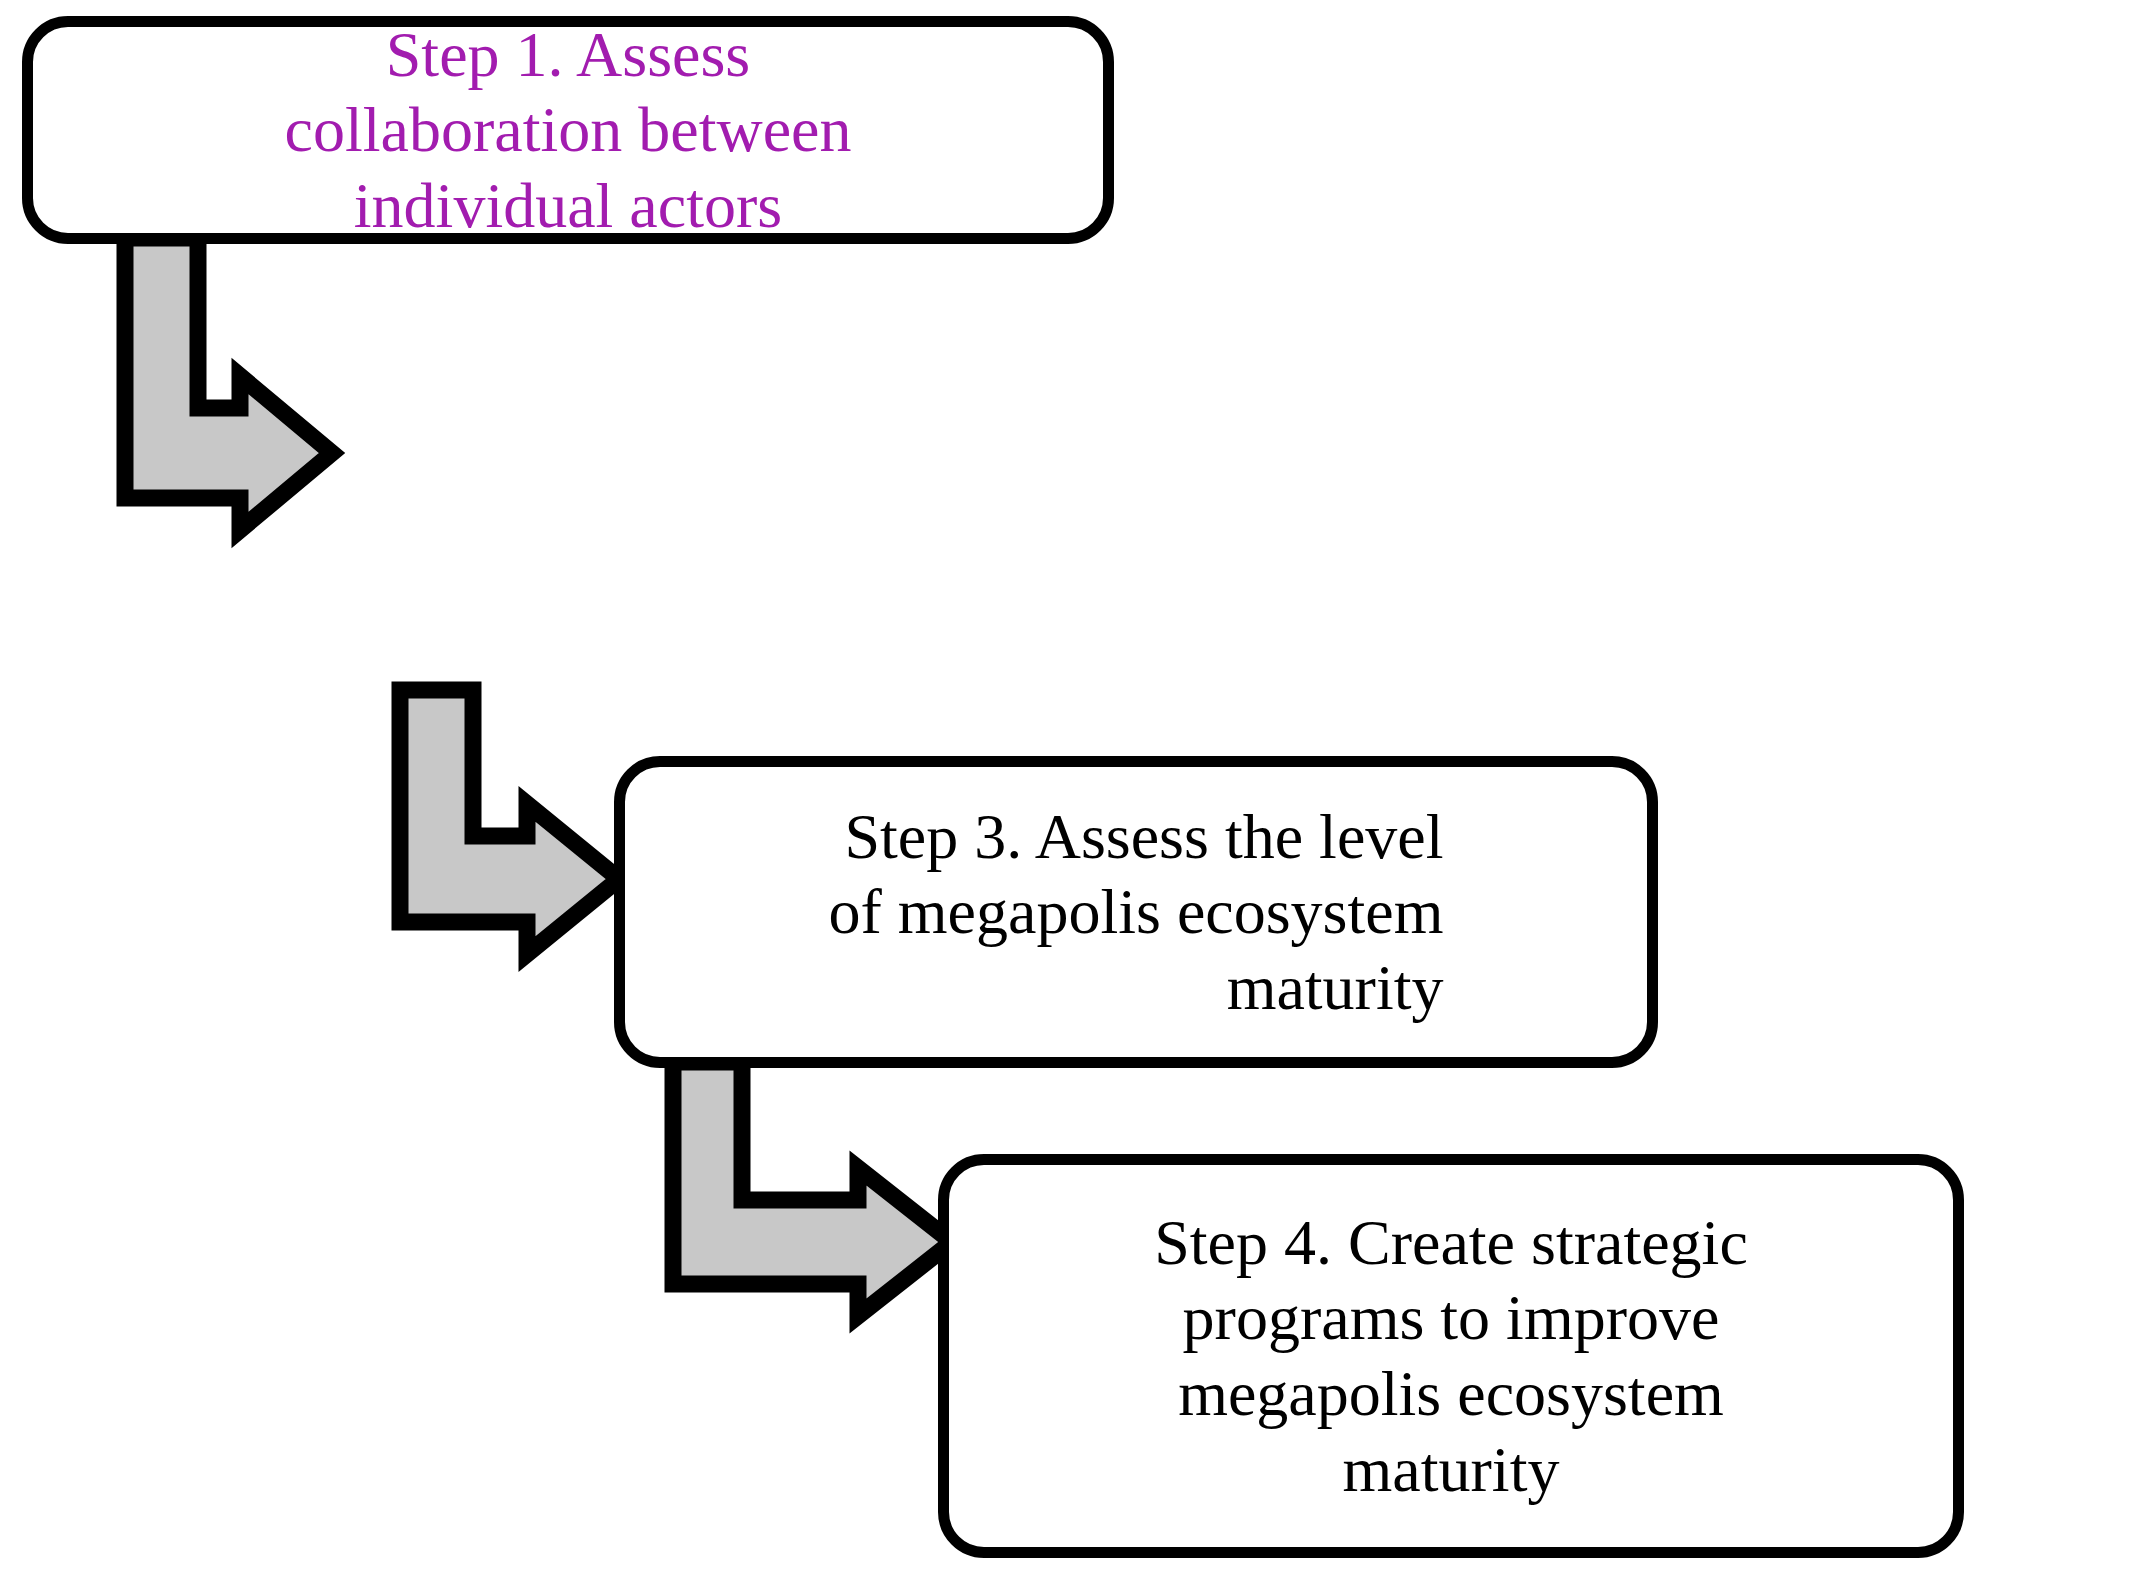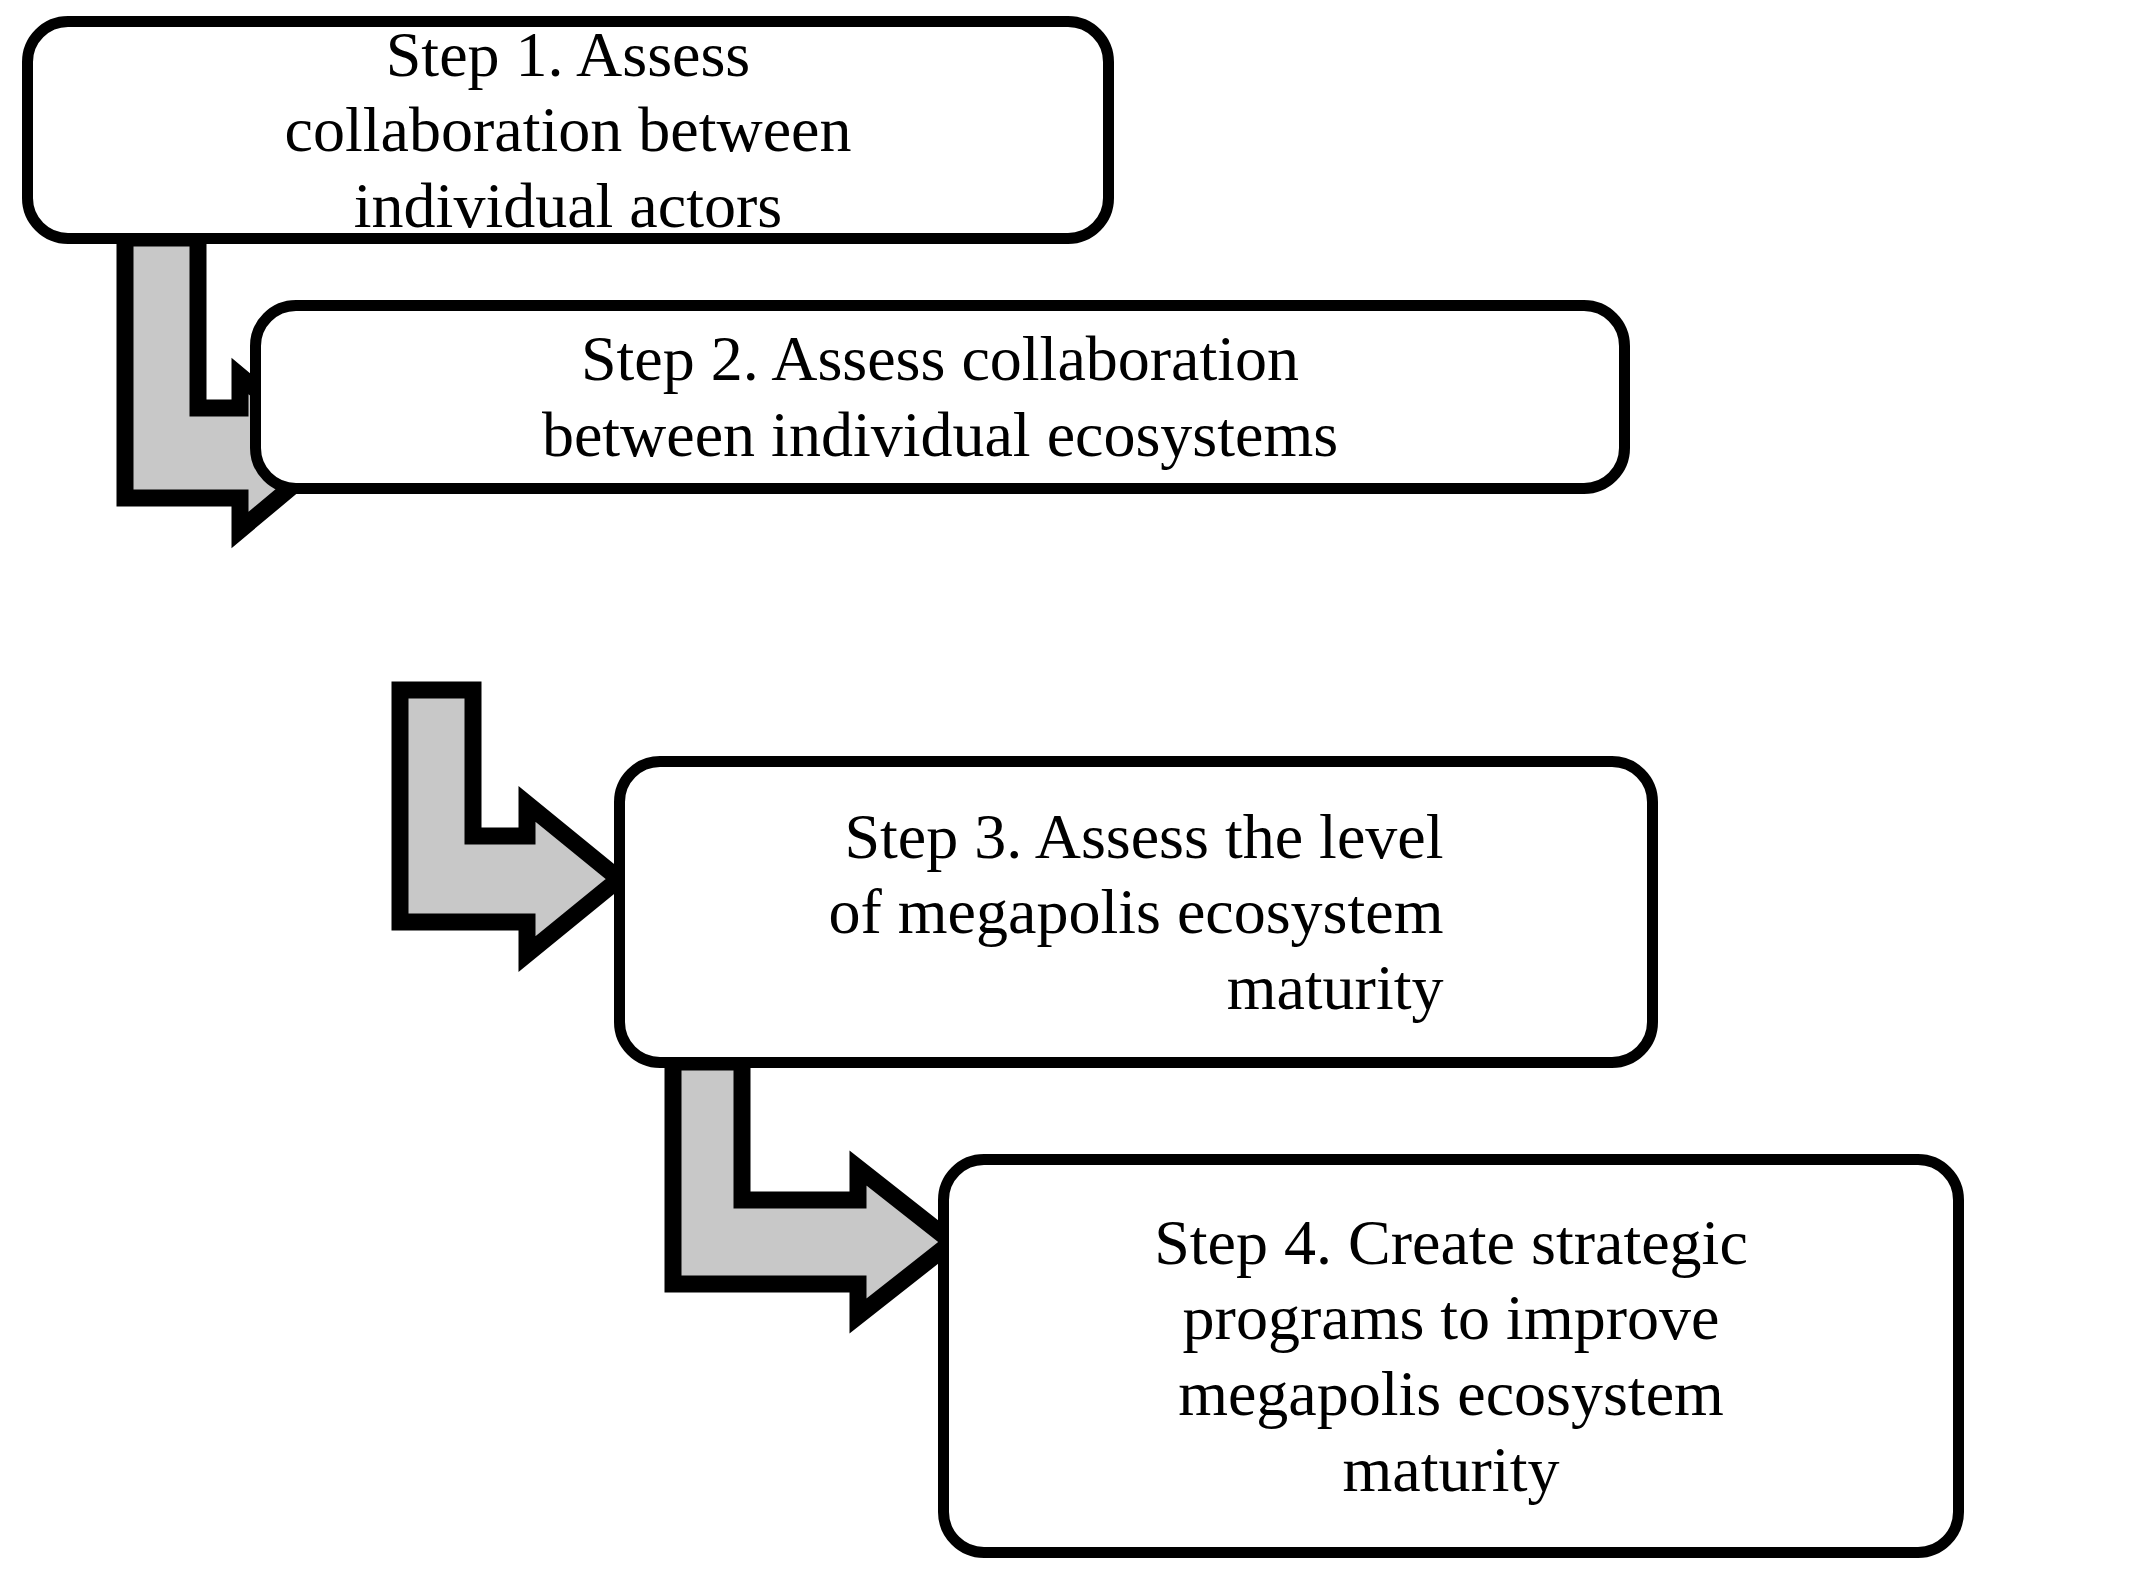--- a/index.html
+++ b/index.html
@@ -84,29 +84,25 @@
                L 190 254
                L 284 180
                L 190 106
                L 190 138
                L 74 138
                L 74 0 Z" fill="#C8C8C8" stroke="#000000" stroke-width="17" stroke-linejoin="miter"></path>
     </svg>
   </div>
 
   <div class="step-box" id="step-1" style="left: 22px; top: 16px; width: 1092px; height: 228px; border-color: rgb(0, 0, 0); background-color: rgb(255, 255, 255);">
-    <div class="step-text" style="font-size: 64px; color: #000000;">Step 1. Assess
+    <div class="step-text" style="font-size: 64px; color: #a21caf;">Step 1. Assess
 collaboration between
 individual actors</div>
   </div>
 
-  <div class="step-box" id="step-2" style="left: 250px; top: 300px; width: 1380px; height: 194px; border-color: rgb(0, 0, 0); background-color: rgb(255, 255, 255);">
-    <div class="step-text" style="font-size: 64px; color: rgb(0, 0, 0);">Step 2. Assess collaboration
-between individual ecosystems</div>
-  </div>
 
   <div class="step-box" id="step-3" style="left: 614px; top: 756px; width: 1044px; height: 312px; border-color: rgb(0, 0, 0); background-color: rgb(255, 255, 255);">
     <div class="step-text" style="font-size: 64px; color: rgb(0, 0, 0); text-align: right;">Step 3. Assess the level
 of megapolis ecosystem
 maturity</div>
   </div>
 
   <div class="step-box" id="step-4" style="left: 938px; top: 1154px; width: 1026px; height: 404px; border-color: rgb(0, 0, 0); background-color: rgb(255, 255, 255);">
     <div class="step-text" style="font-size: 64px; color: rgb(0, 0, 0);">Step 4. Create strategic
 programs to improve

